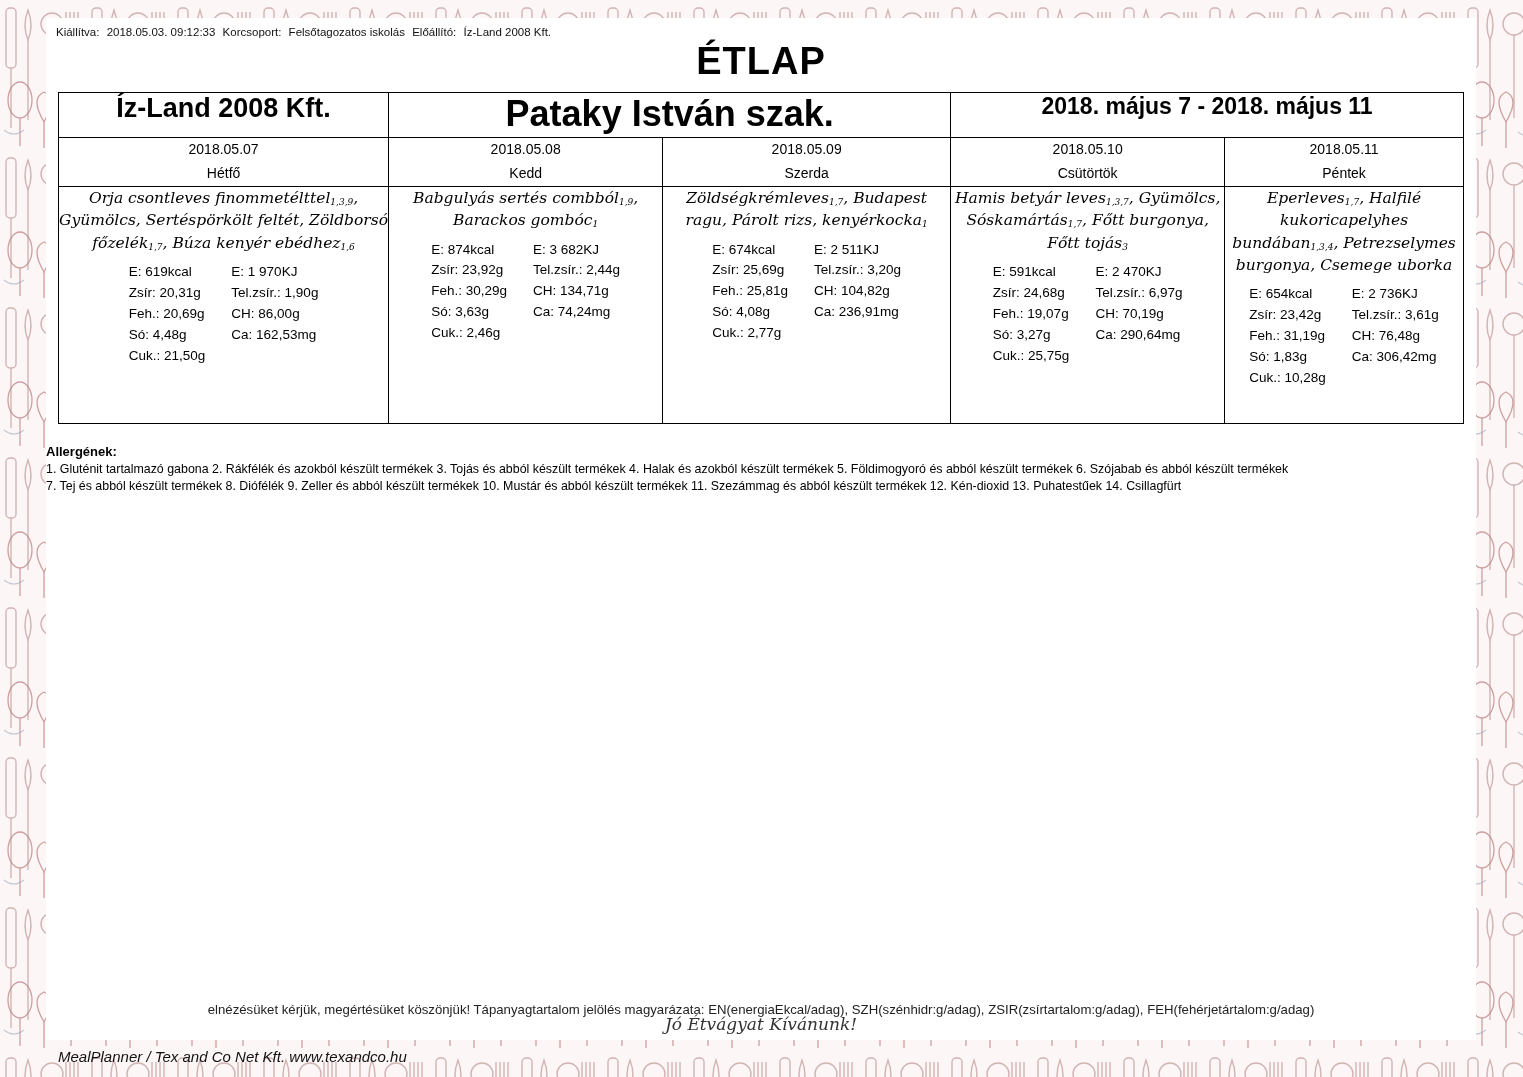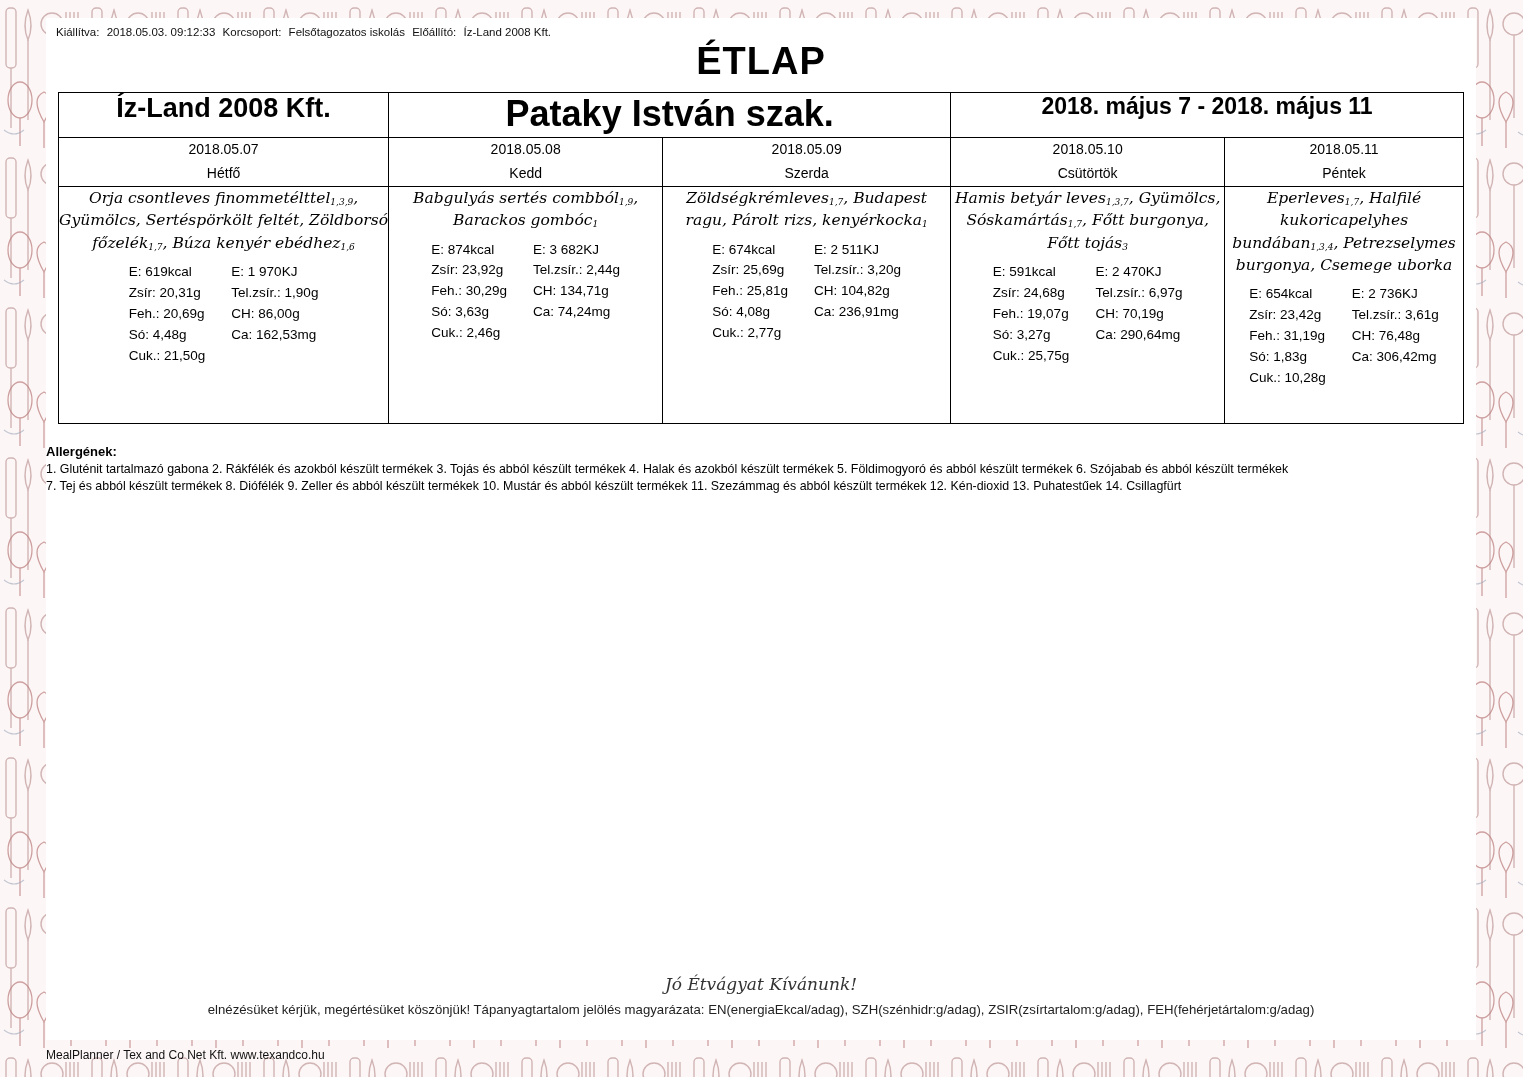--- a/index.html
+++ b/index.html
@@ -147,44 +147,45 @@
   .allergens-body {
     font-size: 12.4px;
     line-height: 1.35;
     color: #000;
   }
 
   
   .bon-appetit {
     position: absolute;
     left: 0;
-    top: 956px;
+    top: 996px;
     width: 1430px;
     text-align: center;
     font-family: "DejaVu Serif", serif;
     font-style: italic;
     font-size: 17px;
     color: #333;
   }
   .footer-note {
     position: absolute;
     left: 20px;
     top: 982px;
     width: 1390px;
     text-align: center;
     font-size: 13.2px;
     line-height: 1.45;
     color: #222;
   }
   .footer-brand {
     position: absolute;
-    left: 0px;
+    left: 12px;
     top: 1030px;
-    font-size: 12px;
+    font-size: 15px;
     color: #111;
+    font-style: italic;
   }
 </style>
 </head>
 <body>
 
 <div class="page-bg"></div>
 
 <svg class="border-art" width="1523" height="1077" viewBox="0 0 1523 1077">
   <defs>
     <pattern id="utensils" x="0" y="0" width="86" height="150" patternUnits="userSpaceOnUse">

